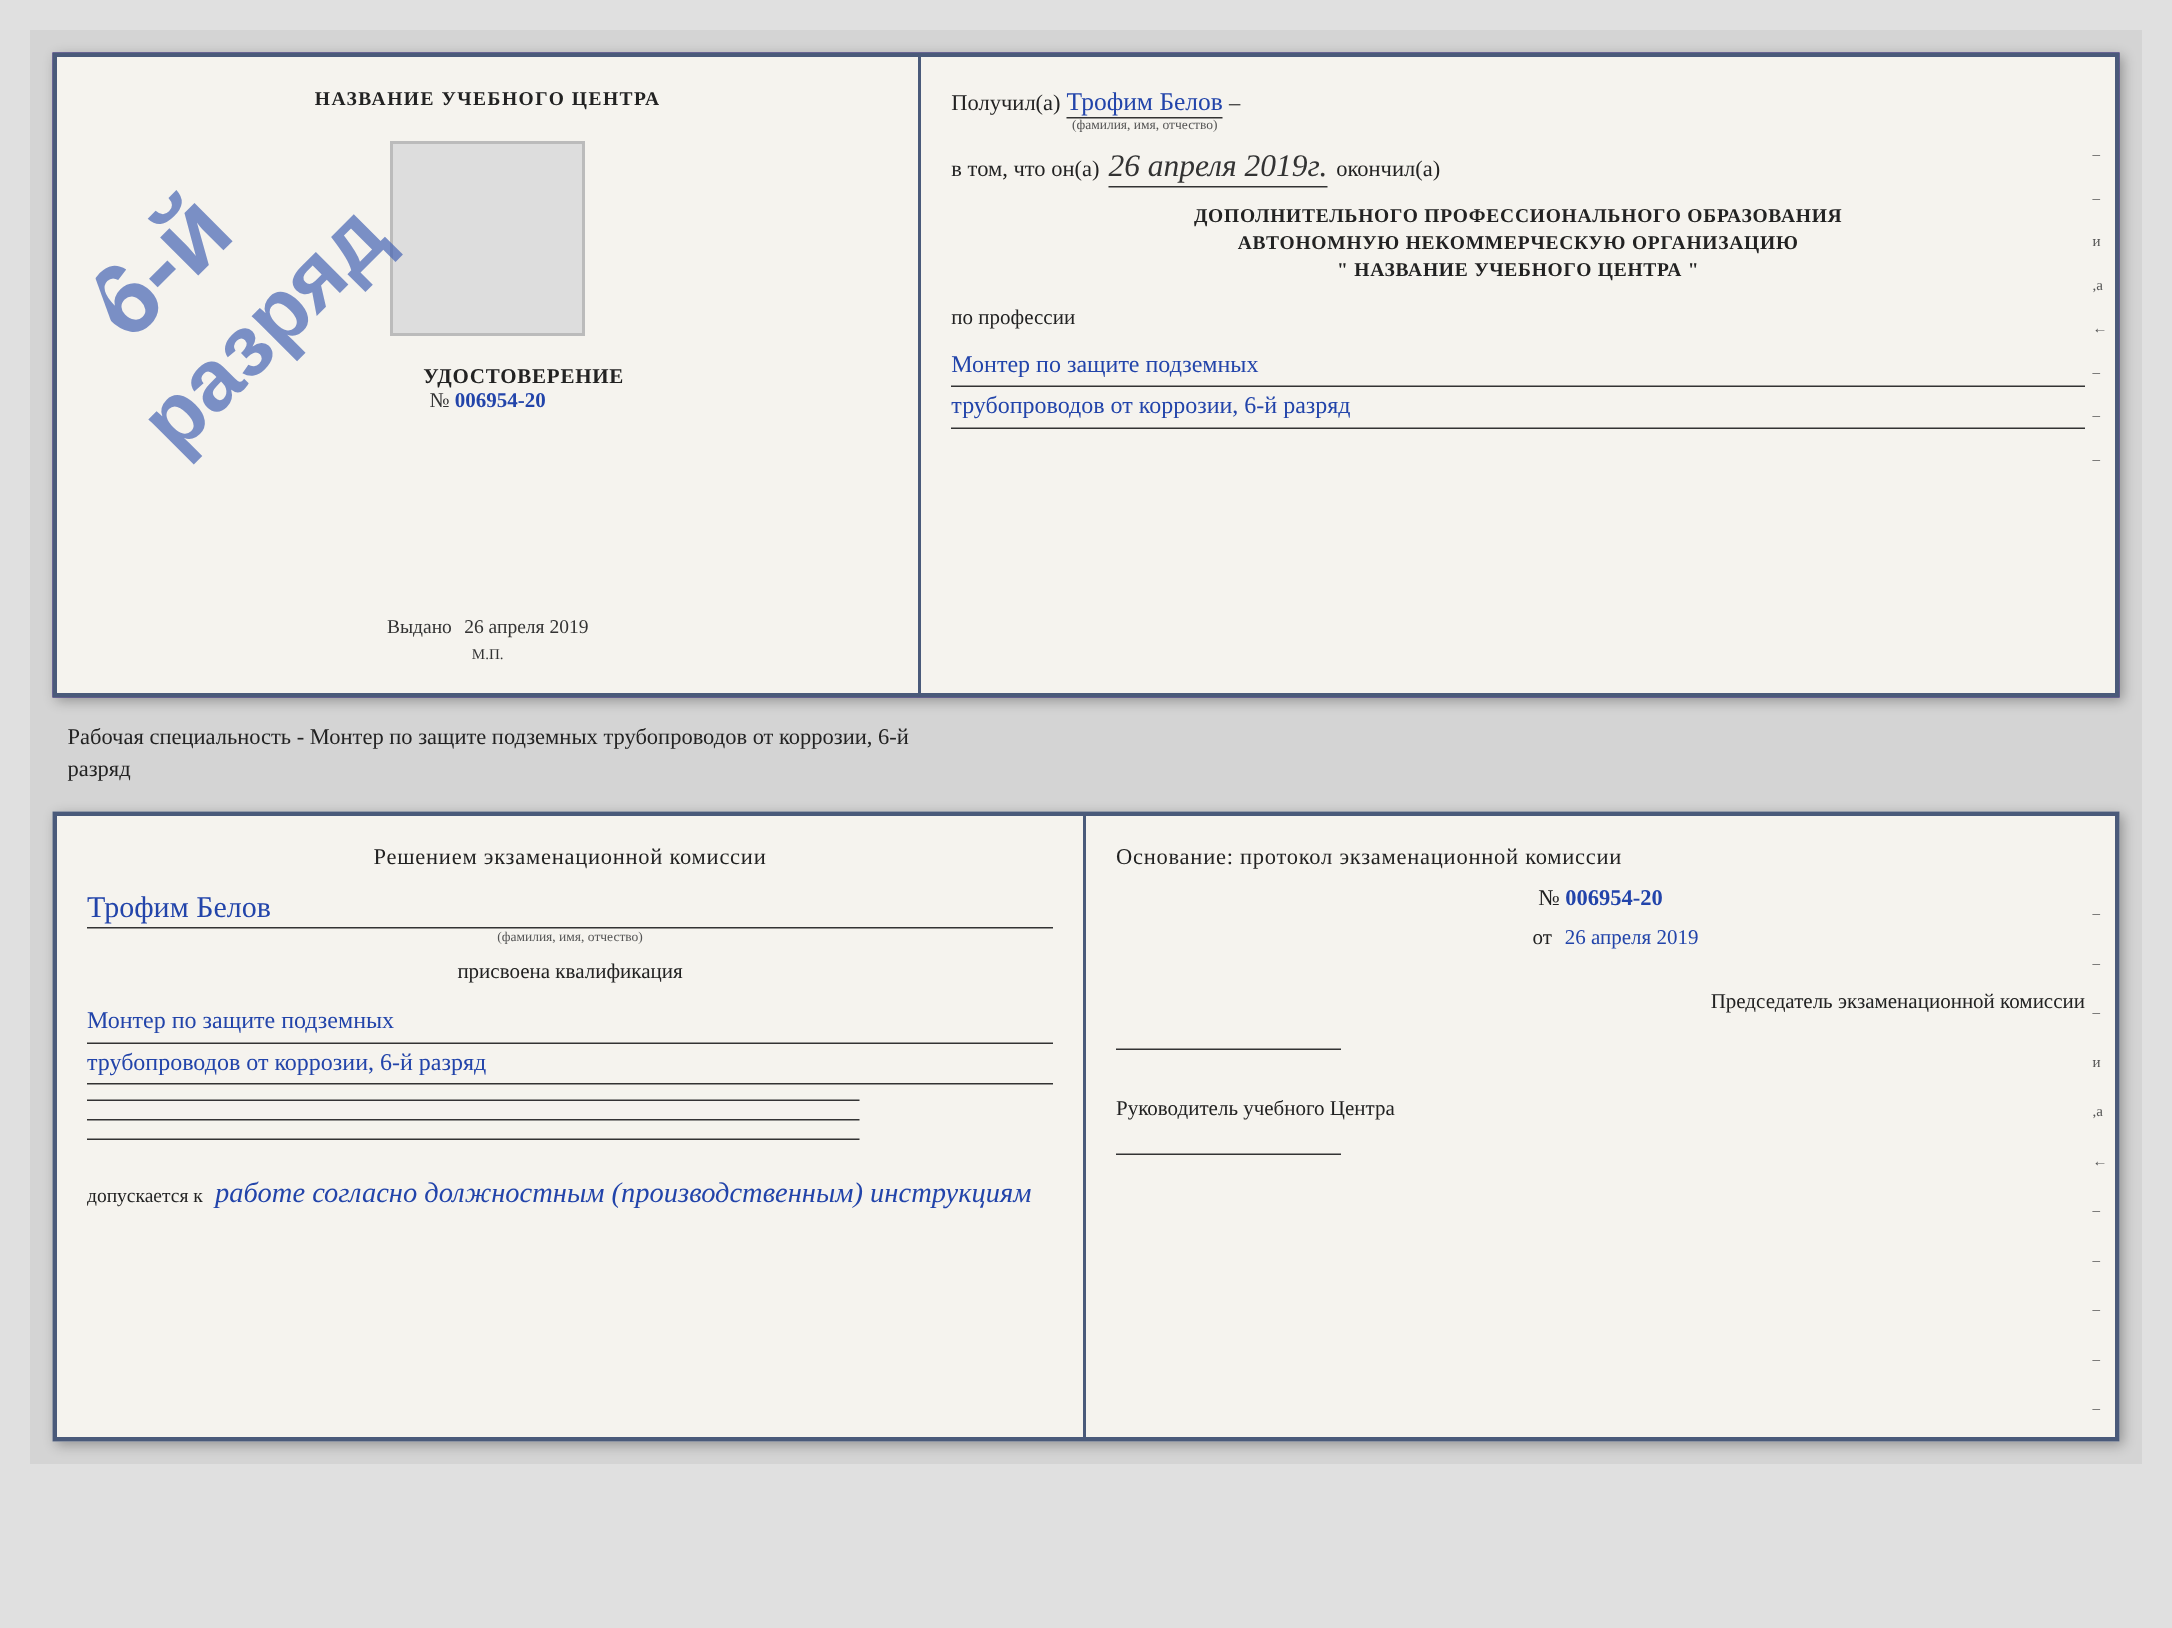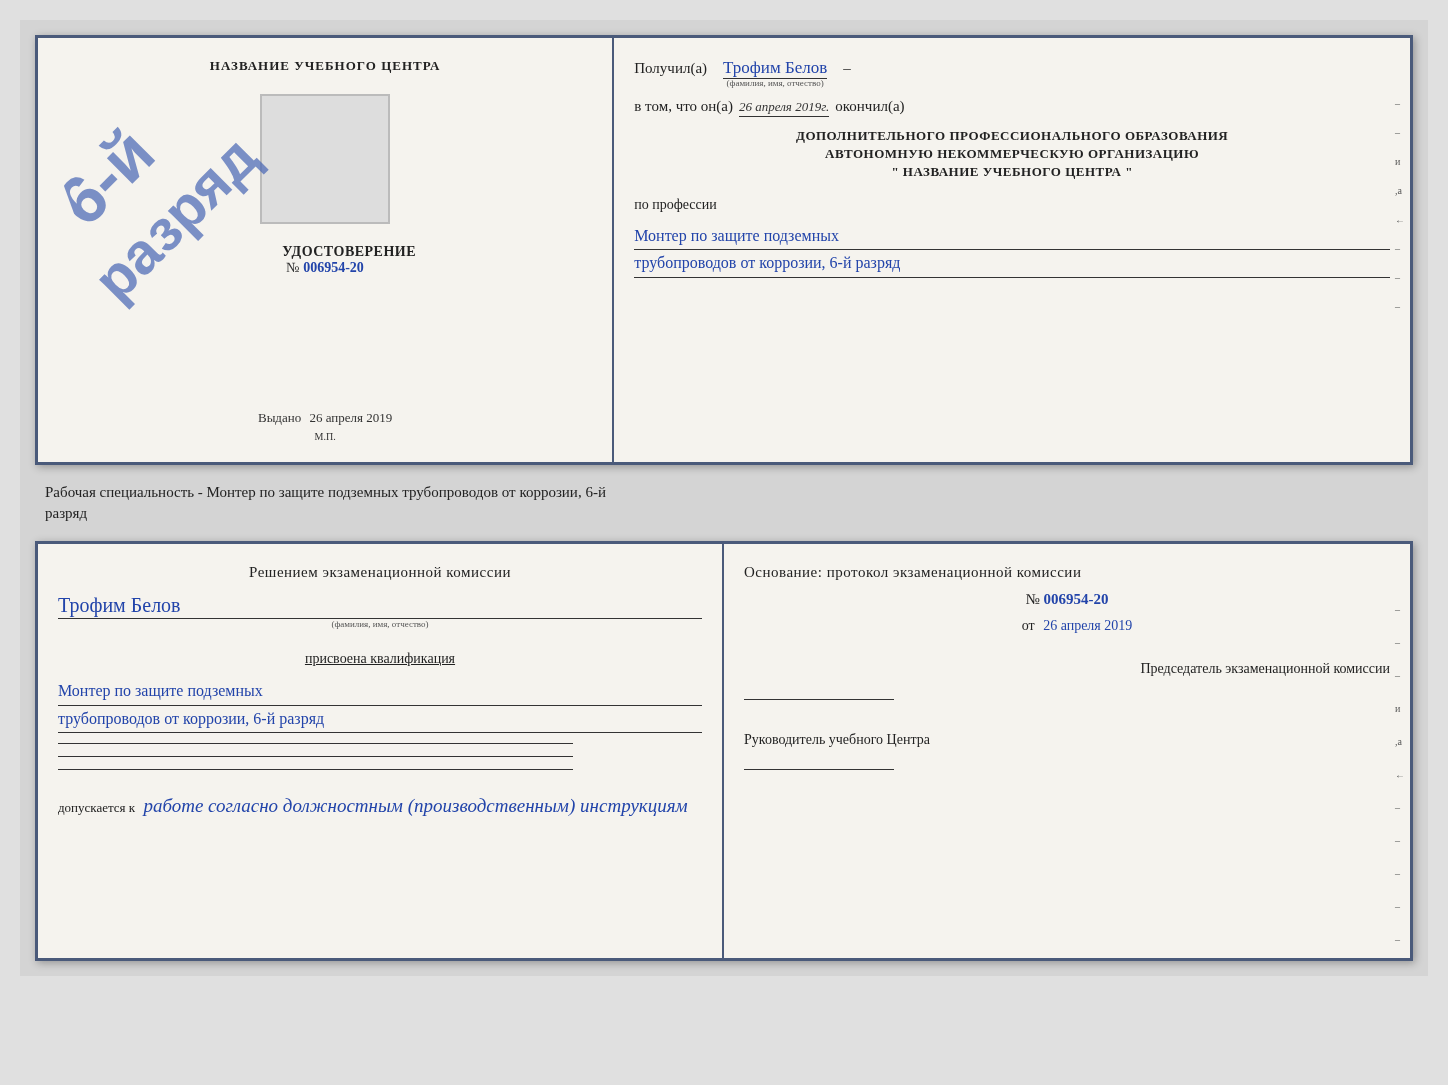--- a/index.html
+++ b/index.html
@@ -98,21 +98,21 @@
     .mp-label {
       font-size: 10px;
       color: #333;
       margin-top: 5px;
     }
 
     
     .received-row {
       display: flex;
       align-items: baseline;
-      gap: 16px;
+      gap: 4px;
       font-size: 15px;
       color: #222;
       flex-wrap: wrap;
     }
 
     .handwritten {
       font-family: 'Segoe Script', 'Comic Sans MS', cursive;
       color: #2244aa;
       font-size: 17px;
       border-bottom: 1px solid #333;
@@ -130,21 +130,21 @@
       font-size: 15px;
       color: #222;
       display: flex;
       align-items: baseline;
       gap: 6px;
     }
 
     .handwritten-date {
       font-family: 'Segoe Script', 'Comic Sans MS', cursive;
       color: #333;
-      font-size: 13px;
+      font-size: 21px;
       font-style: italic;
       border-bottom: 1px solid #333;
       padding-bottom: 1px;
     }
 
     .org-block {
       font-size: 13px;
       color: #222;
       line-height: 1.4;
       text-align: justify;
@@ -391,21 +391,21 @@
   <div class="document-bottom">
 
     <div class="doc-bottom-left">
       <div class="decision-title">Решением экзаменационной комиссии</div>
 
       <div style="margin-top:5px;">
         <span class="handwritten" style="font-size:20px; display:block; border-bottom: 1px solid #333;">Трофим Белов</span>
         <span class="small-label" style="text-align:center; display:block;">(фамилия, имя, отчество)</span>
       </div>
 
-      <div class="qualification-label" style="margin-top:14px;text-decoration:underline;">присвоена квалификация</div>
+      <div class="qualification-label" style="margin-top:4px;">присвоена квалификация</div>
 
       <div style="margin-top:3px;">
         <span class="profession-handwritten">Монтер по защите подземных</span>
         <span class="profession-handwritten">трубопроводов от коррозии, 6-й разряд</span>
       </div>
 
       <div class="line-divider"></div>
       <div class="line-divider"></div>
       <div class="line-divider"></div>
 

